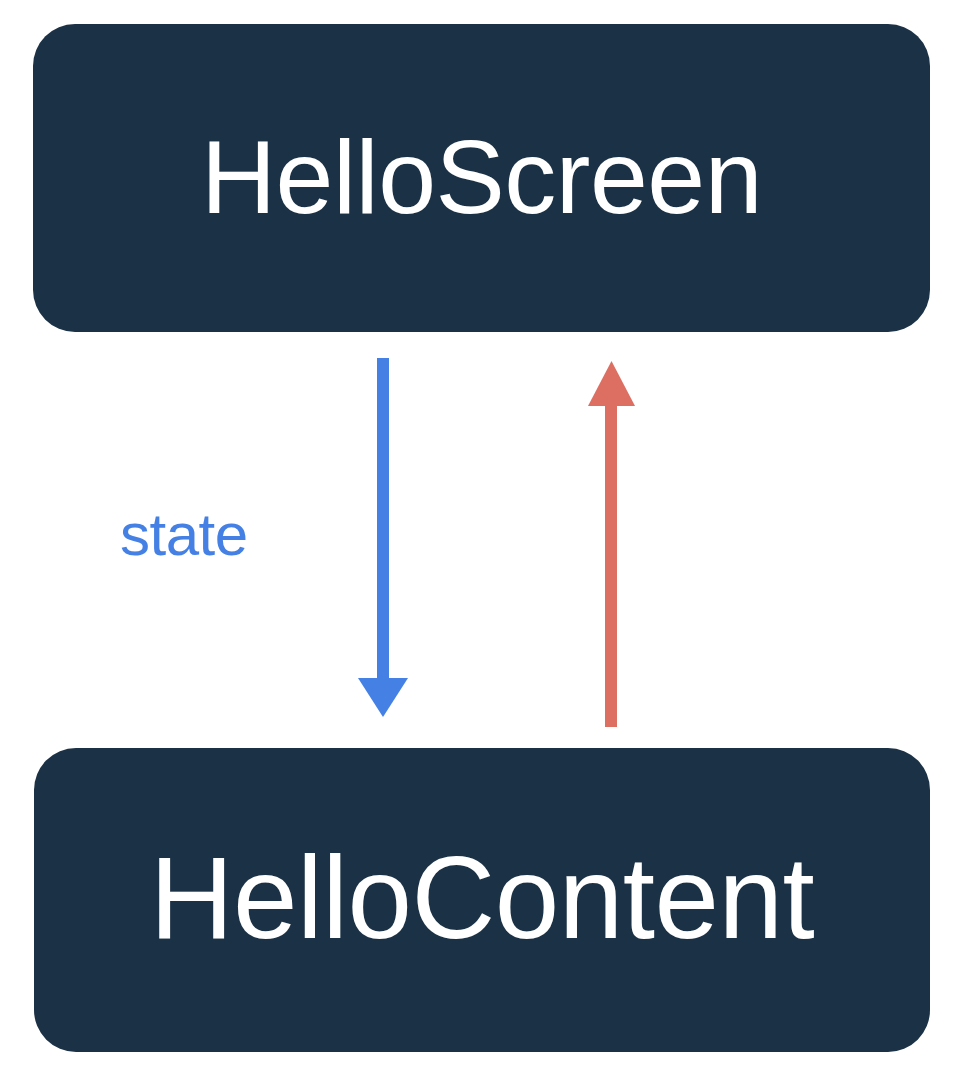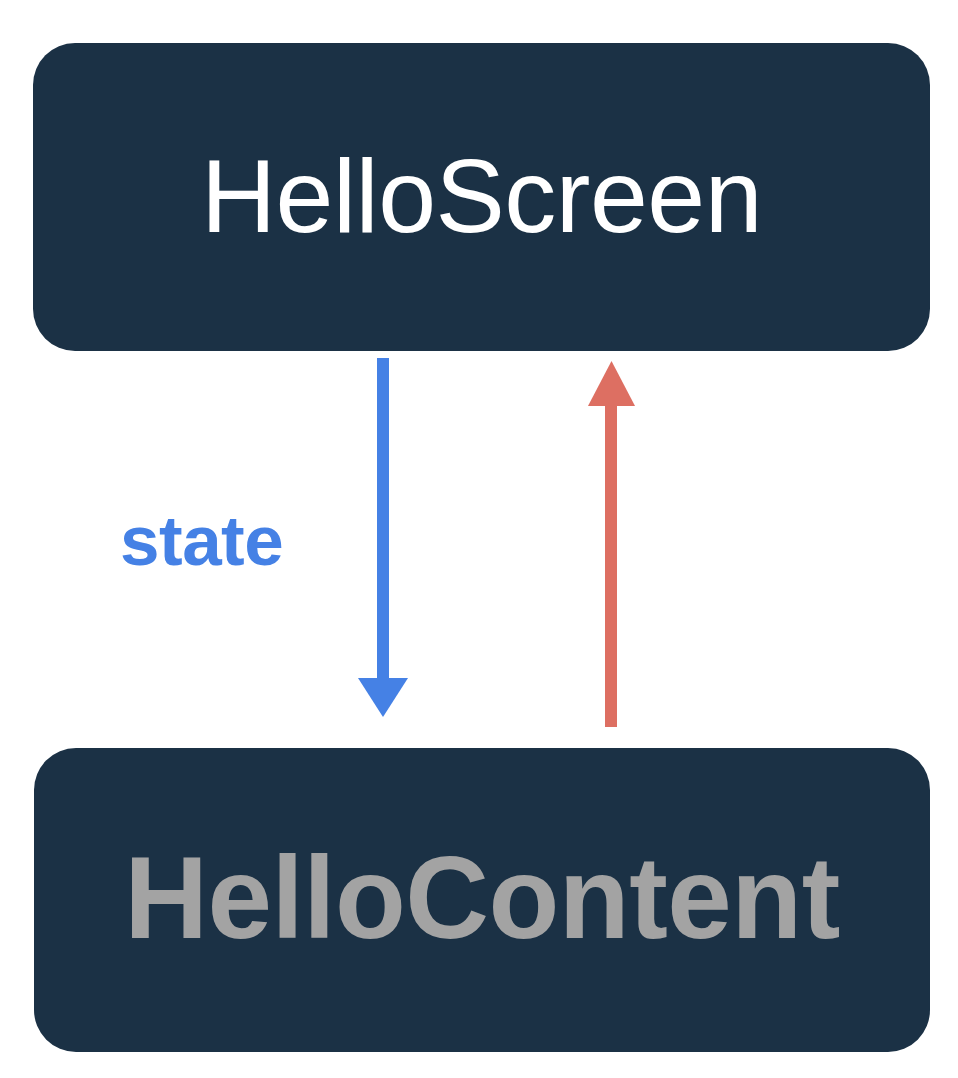--- a/index.html
+++ b/index.html
@@ -26,21 +26,21 @@
     background: #1b3145;
     border-radius: 42px;
     display: flex;
     align-items: center;
     justify-content: center;
     box-sizing: border-box;
   }
 
   #node-hello-screen {
     left: 33px;
-    top: 43px;
+    top: 24px;
     width: 897px;
     height: 308px;
   }
 
   #node-hello-content {
     left: 34px;
     top: 748px;
     width: 896px;
     height: 304px;
   }
@@ -74,22 +74,22 @@
     top: 0;
     width: 958px;
     height: 1078px;
     pointer-events: none;
   }
 
   
   .edge-label {
     position: absolute;
     font-family: "Liberation Sans", sans-serif;
-    font-weight: 700;
-    font-size: 71px;
+    font-weight: 400;
+    font-size: 60px;
     line-height: 1;
     white-space: nowrap;
     letter-spacing: -0.5px;
     user-select: none;
     text-align: right;
   }
 
   #edge-label-state {
     left: 120px;
     top: 505px;
@@ -121,16 +121,16 @@
     <g>
       <rect x="605" y="402" width="12" height="325" fill="#dd6f62"></rect>
       <polygon points="588,406 635,406 611.5,361" fill="#dd6f62"></polygon>
     </g>
   </svg>
 
   <span class="edge-label" id="edge-label-state" style="color: rgb(69, 129, 229);">state</span>
 
 
   <div class="node-box" id="node-hello-content" style="background: rgb(27, 49, 69);">
-    <span class="node-label" id="label-hello-content" style="color: #a3a3a3; font-weight: bold;">HelloContent</span>
+    <span class="node-label" id="label-hello-content" style="color: #ffffff;">HelloContent</span>
   </div>
 
 </div>
 
 </body></html>

